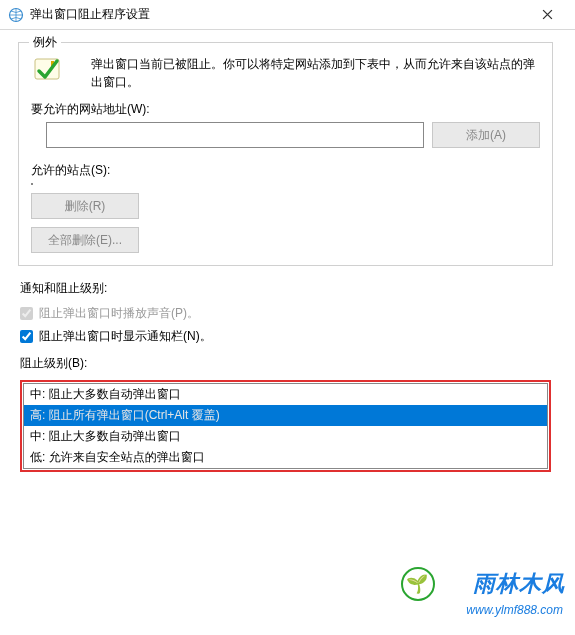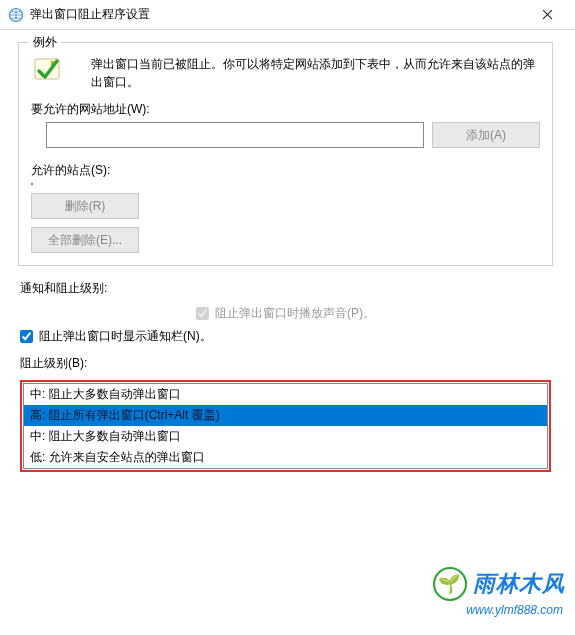--- a/index.html
+++ b/index.html
@@ -24,31 +24,31 @@
     .text-input { flex: 1; height: 26px; border: 1px solid #888; padding: 2px 4px; font-family: inherit; font-size: 12px; }
     .btn { width: 108px; height: 26px; background: #e9e9e9; border: 1px solid #c8c8c8; font-family: inherit; font-size: 12px; color: #888; cursor: default; }
     
     .listbox-row { display: flex; gap: 8px; align-items: flex-start; flex-direction: column; }
     .listbox { flex: 1; height: 175px; border: 1px solid #888; background: #fff; }
     .btn-stack { display: flex; flex-direction: column; gap: 8px; width: 108px; }
     
     .section-title { margin: 6px 2px 8px 2px; }
     .checkbox-row { display: flex; align-items: center; gap: 6px; margin: 0 2px 6px 2px; }
     .checkbox-row input[type="checkbox"] { width: 13px; height: 13px; accent-color: #0078d7; }
-    .checkbox-row.disabled { color: #999; justify-content: center; }
+    .checkbox-row.disabled { color: #999; }
     
     .dropdown-wrap { margin: 0 2px; border: 2px solid #e03030; padding: 1px; }
     .dropdown-list { border: 1px solid #888; background: #fff; }
     .dropdown-item { padding: 2px 6px; font-size: 12px; white-space: nowrap; overflow: hidden; }
-    .dropdown-item.selected { background: #0078d7; color: #0f172a; }
+    .dropdown-item.selected { background: #0078d7; color: #e5e5e5; }
     
     .watermark { position: absolute; right: 10px; bottom: 34px; display: flex; align-items: center; gap: 6px; z-index: 5; }
     .wm-badge { width: 34px; height: 34px; border-radius: 50%; background: #fff; border: 2px solid #2aa531; display: flex; align-items: center; justify-content: center; }
     .wm-leaf { color: #2aa531; font-size: 18px; line-height: 1; }
-    .wm-text { color: #1a7de0; font-weight: 700; font-style: italic; font-size: 22px; text-shadow: 0 0 2px #fff, 0 0 2px #fff; letter-spacing: 1px; white-space: nowrap; }
+    .wm-text { color: #1a7de0; font-weight: 700; font-style: italic; font-size: 22px; text-shadow: 0 0 2px #fff, 0 0 2px #fff; letter-spacing: 1px; white-space: nowrap; margin-left: 32px; }
     .wm-url { position: absolute; right: 12px; bottom: 18px; color: #1a7de0; font-style: italic; font-size: 12px; text-shadow: 0 0 2px #fff; z-index: 5; }
   </style>
 </head>
 <body>
 
 <div class="titlebar">
   <span class="titlebar-icon">
     <svg viewBox="0 0 16 16">
         <circle cx="8" cy="8" r="6.5" fill="none" stroke="#3a8dd0" stroke-width="1.2"></circle>
         <path d="M1.5 8 H14.5 M8 1.5 V14.5 M3 4 Q8 7 13 4 M3 12 Q8 9 13 12" stroke="#3a8dd0" stroke-width="0.8" fill="none"></path>

